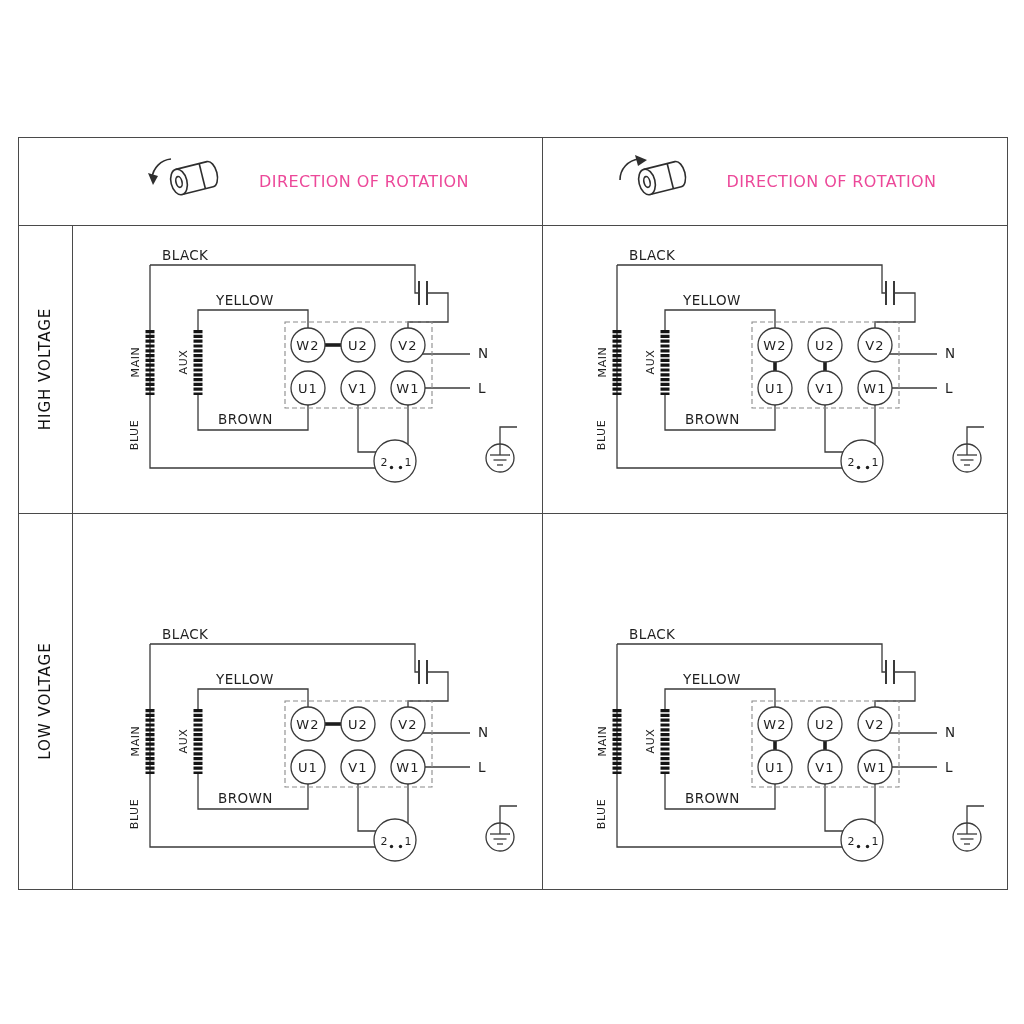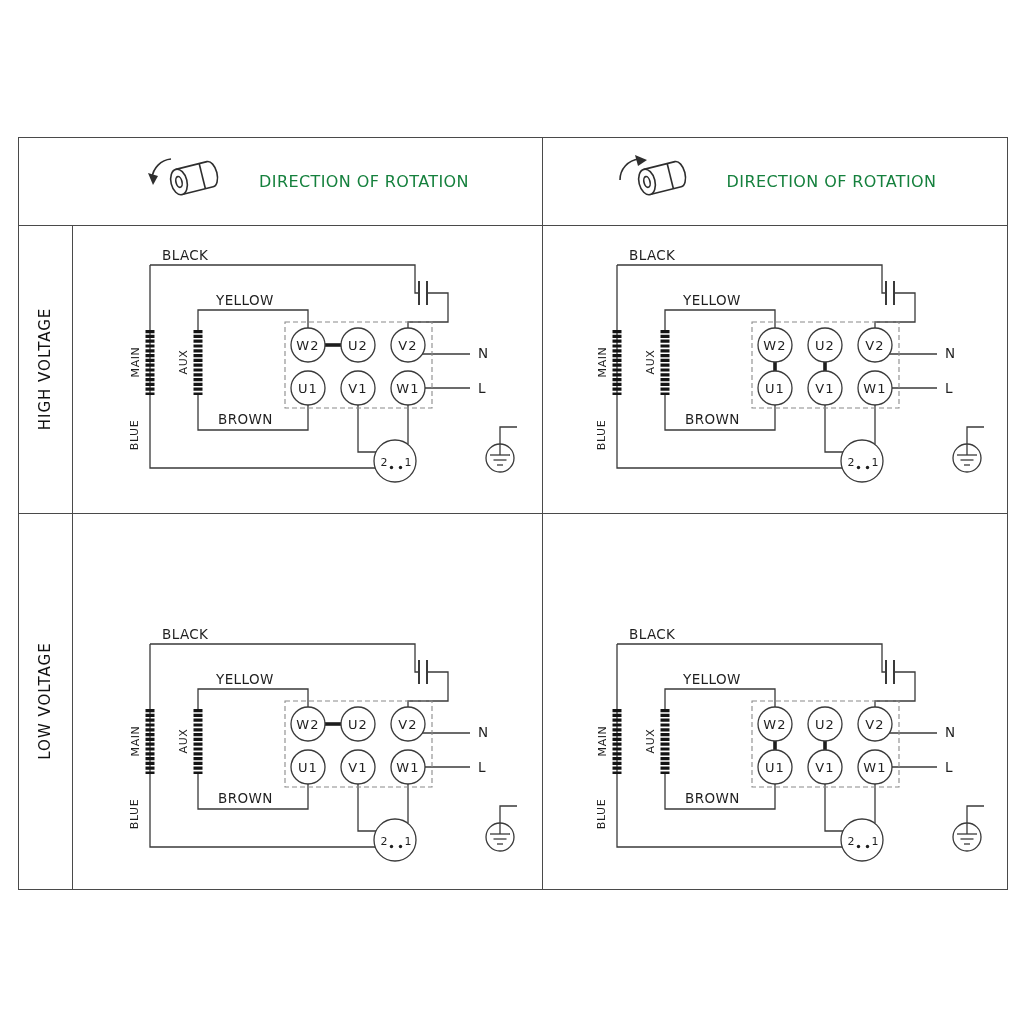--- a/index.html
+++ b/index.html
@@ -8,21 +8,21 @@
   .frame{position:absolute;left:18px;top:137px;width:988px;height:751px;border:1px solid #4a4a4a;}
   .line-h{position:absolute;height:0;border-top:1px solid #4a4a4a;}
   .line-v{position:absolute;width:0;border-left:1px solid #4a4a4a;}
   .hline-header{left:18px;top:225px;width:989px;}
   .hline-mid{left:18px;top:513px;width:989px;}
   .vline-center{left:542px;top:137px;height:752px;}
   .vline-rowlab{left:72px;top:225px;height:664px;}
   .header-cell{position:absolute;top:138px;height:86px;display:flex;align-items:center;justify-content:center;gap:30px;}
   .header-cell.left{left:72px;width:470px;}
   .header-cell.right{left:542px;width:465px;}
-  .header-title{font-size:16px;letter-spacing:0.4px;color:#15803d;}
+  .header-title{font-size:16px;letter-spacing:0.4px;color:#ec4899;}
   .row-label{position:absolute;left:45px;transform:translate(-50%,-50%) rotate(-90deg);
              font-size:15px;letter-spacing:1px;color:#111;white-space:nowrap;}
   .row-label.high{top:369px;}
   .row-label.low{top:701px;}
   .motor-icon{display:block;}
   .motor-icon .ink{stroke:#2e2e2e;stroke-width:1.6;fill:none;}
   .motor-icon .hub{fill:#ffffff;}
   .motor-icon .arrowhead{fill:#2e2e2e;stroke:none;}
 
   svg.quadrant{position:absolute;width:410px;height:245px;overflow:visible;}

